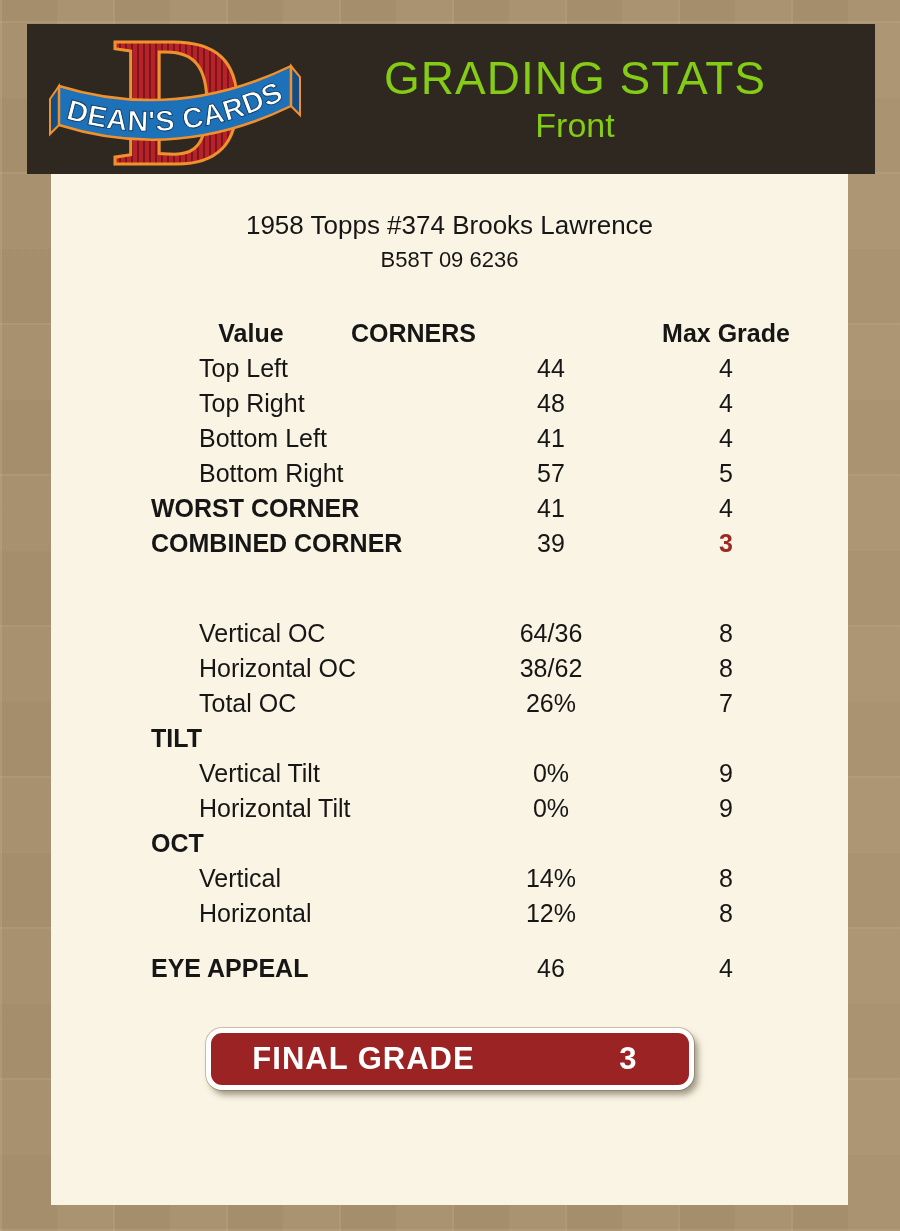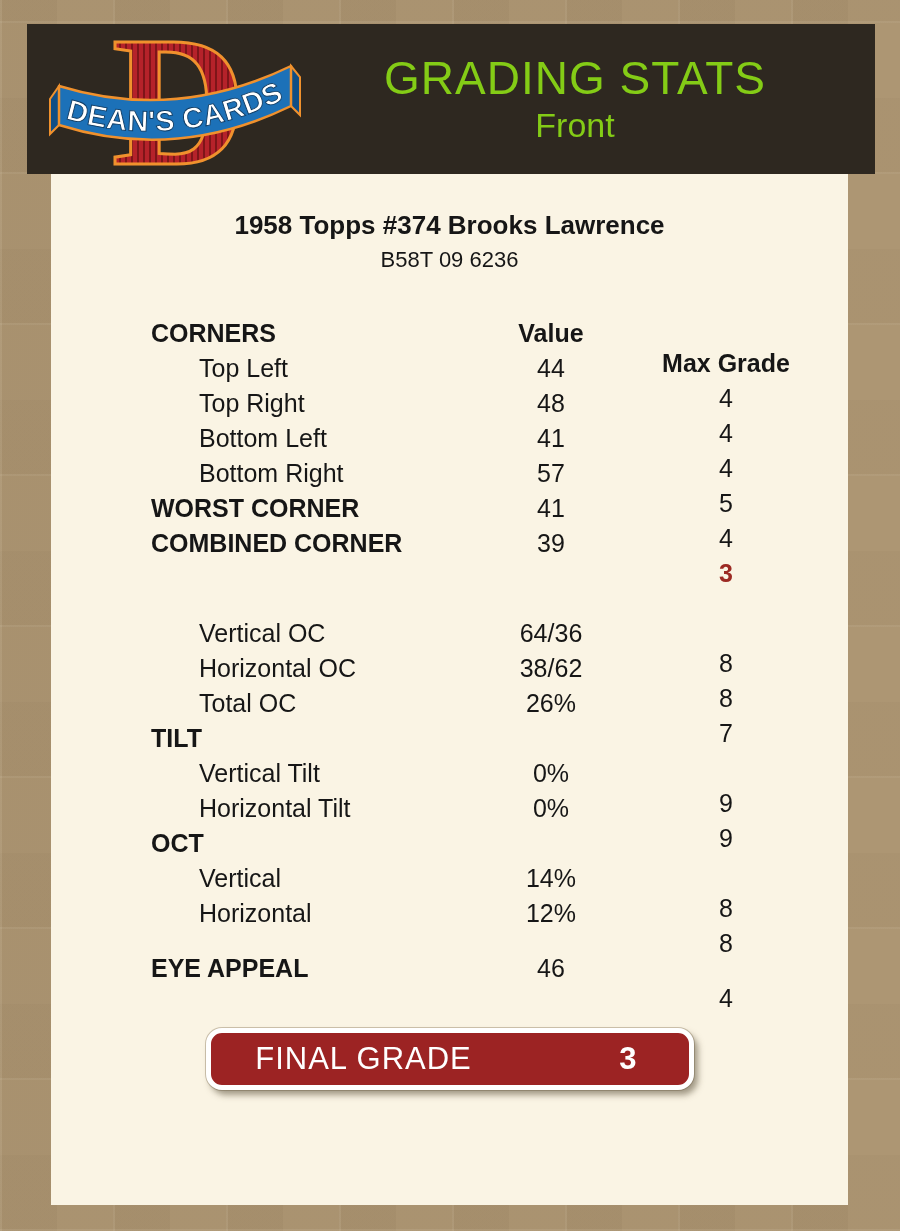--- a/index.html
+++ b/index.html
@@ -20,42 +20,42 @@
     background:#2e2820;display:flex;align-items:center;
   }
   .logo{width:258px;height:142px;margin-left:20px;flex:none;}
   .header-text{flex:1;text-align:center;color:#84cc16;margin-right:30px;}
   .page-title{font-size:46px;line-height:52px;letter-spacing:1px;}
   .page-subtitle{font-size:34px;line-height:42px;}
   .panel{
     position:absolute;left:51px;top:174px;width:797px;height:1031px;
     background:#faf4e4;color:#161616;
   }
-  .card-title{padding-top:36px;text-align:center;font-size:26px;line-height:30px;font-weight:bold;}
+  .card-title{padding-top:36px;text-align:center;font-size:26px;line-height:30px;font-weight:normal;}
   .card-serial{margin-top:6px;text-align:center;font-size:22px;line-height:28px;}
   .grading-table{margin:42px 0 0 100px;width:650px;font-size:25px;}
   .t-row{display:flex;height:35px;}
   .cell{line-height:35px;white-space:nowrap;}
   .cell-label{width:300px;}
   .cell-value{width:200px;text-align:center;}
-  .cell-max{width:150px;text-align:center;margin-top:30px;}
+  .cell-max{width:150px;text-align:center;}
   .t-row.indent .cell-label{padding-left:48px;width:252px;}
   .t-row.bold-label .cell-label{font-weight:bold;}
   .t-row.header-row .cell{font-weight:bold;}
   .t-row.gap-before{margin-top:20px;}
   .t-row.max-red .cell-max{color:#9c2a23;font-weight:bold;}
   .t-row.value-shift .cell-value span{position:relative;left:-50px;}
   .final-btn{
     position:relative;margin:42px auto 0;width:478px;height:52px;
     background:#9c2323;border:5px solid #ffffff;border-radius:16px;
     box-shadow:4px 5px 6px rgba(88,76,55,0.55), 0 0 0 1px rgba(120,100,70,0.35);
   }
   .final-label{
     position:absolute;left:0;right:172px;top:0;text-align:center;
-    color:#ffffff;font-size:31px;font-weight:normal;line-height:52px;letter-spacing:1px;
+    color:#ffffff;font-size:31px;font-weight:bold;line-height:52px;letter-spacing:1px;
   }
   .final-value{
     position:absolute;right:52px;top:0;color:#ffffff;
     font-size:31px;font-weight:bold;line-height:52px;
   }
 </style>
 </head>
 <body>
 
 <div class="header-bar">
@@ -80,22 +80,22 @@
     <div class="page-subtitle">Front</div>
   </div>
 </div>
 
 <div class="panel">
   <div class="card-title">1958 Topps #374 Brooks Lawrence</div>
   <div class="card-serial">B58T 09 6236</div>
 
   <div class="grading-table">
       <div class="t-row header-row">
+    <div class="cell cell-value"><span>Value</span></div>
     <div class="cell cell-label">CORNERS</div>
-    <div class="cell cell-value"><span>Value</span></div>
     <div class="cell cell-max">Max Grade</div>
   </div>
       <div class="t-row indent">
     <div class="cell cell-label">Top Left</div>
     <div class="cell cell-value"><span>44</span></div>
     <div class="cell cell-max">4</div>
   </div>
       <div class="t-row indent">
     <div class="cell cell-label">Top Right</div>
     <div class="cell cell-value"><span>48</span></div>

